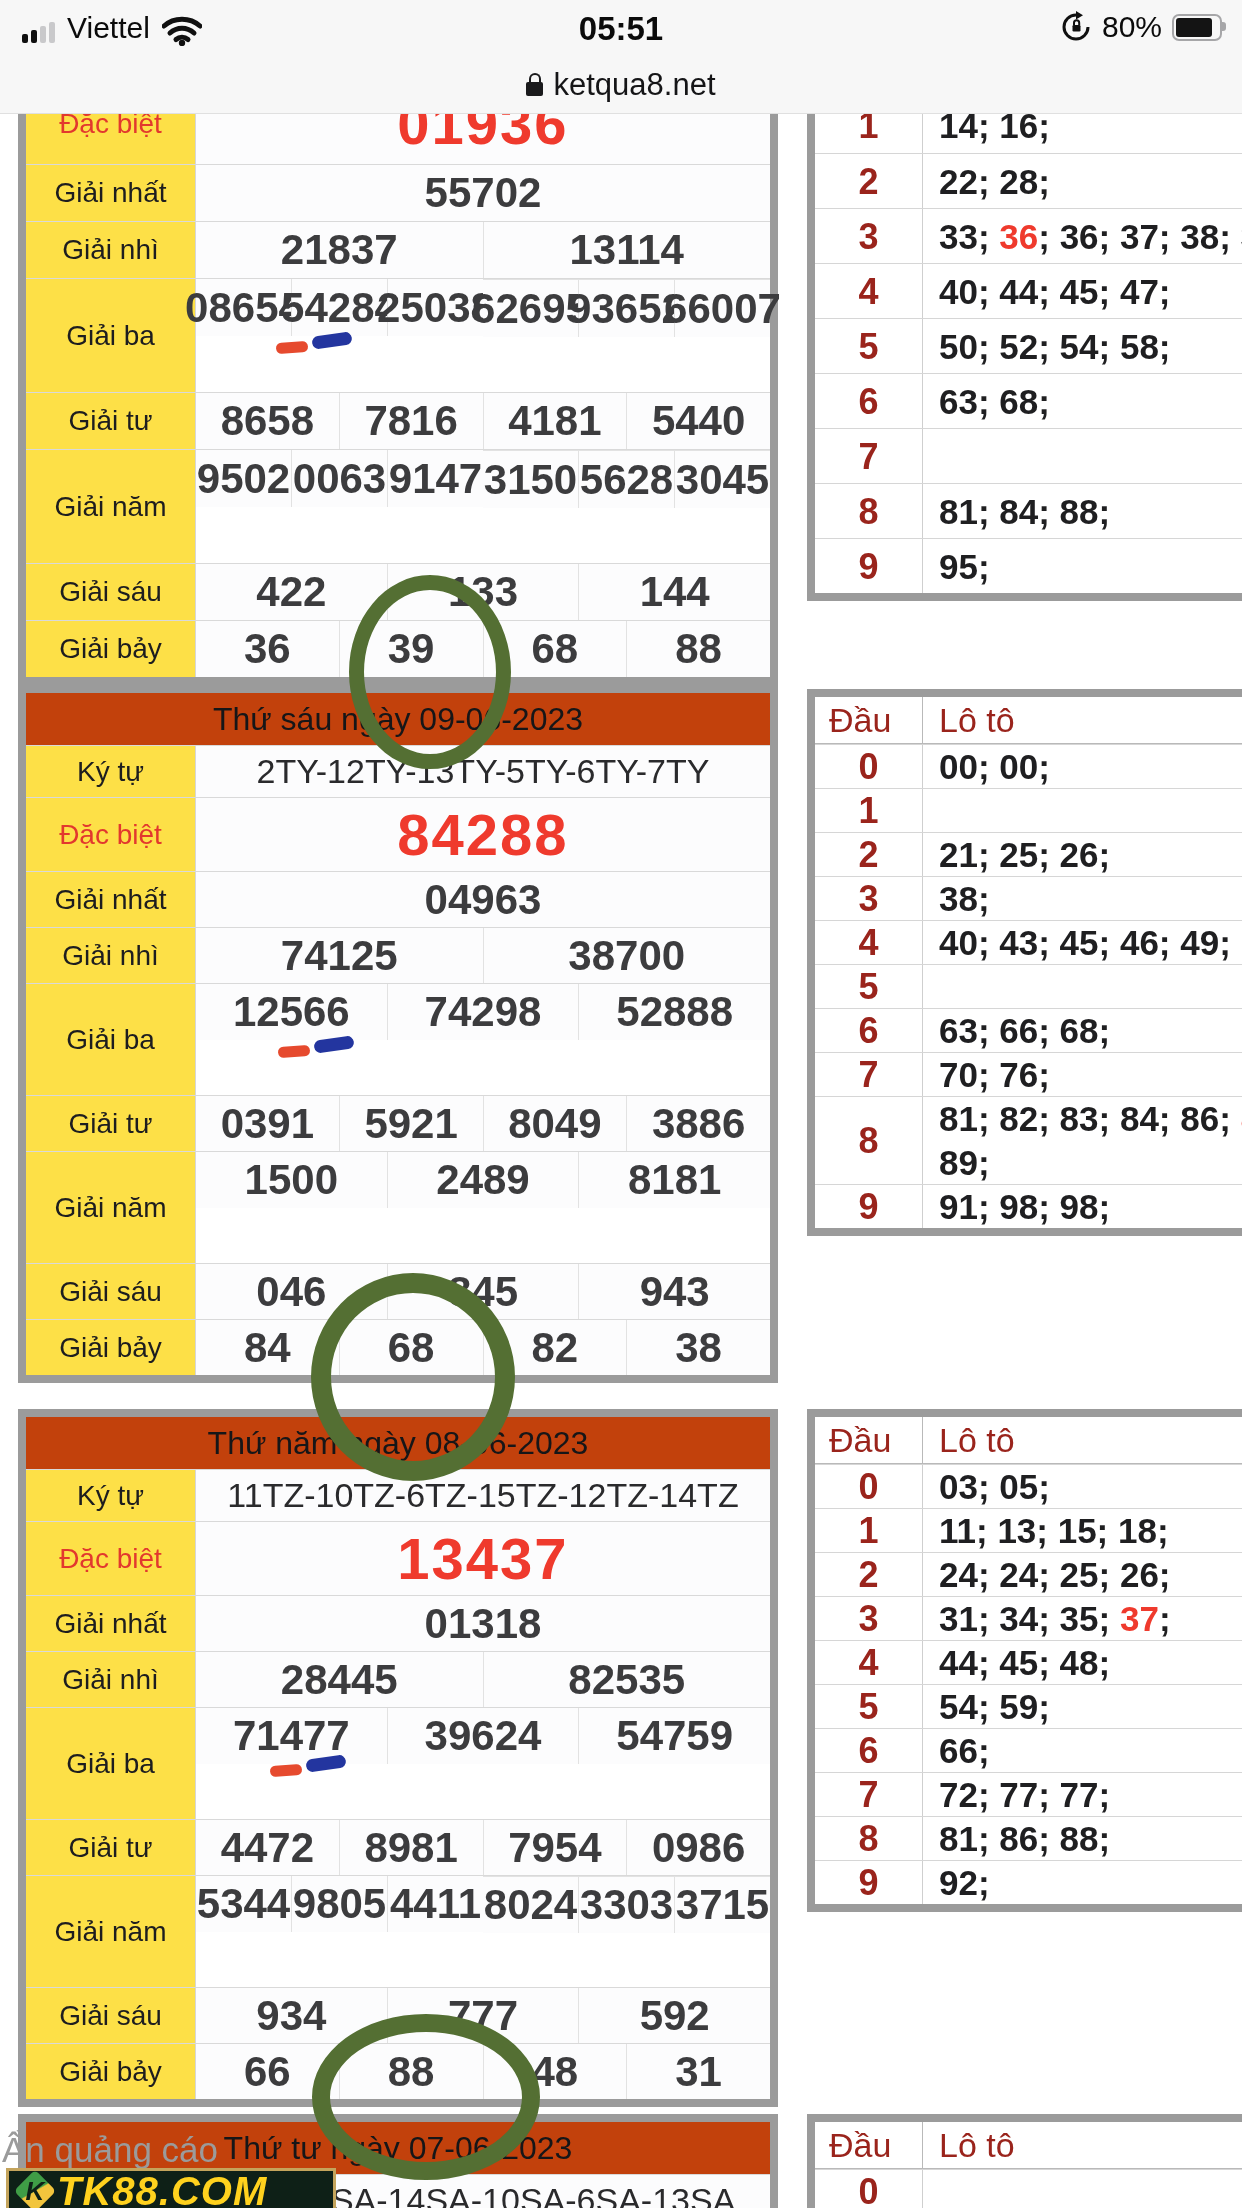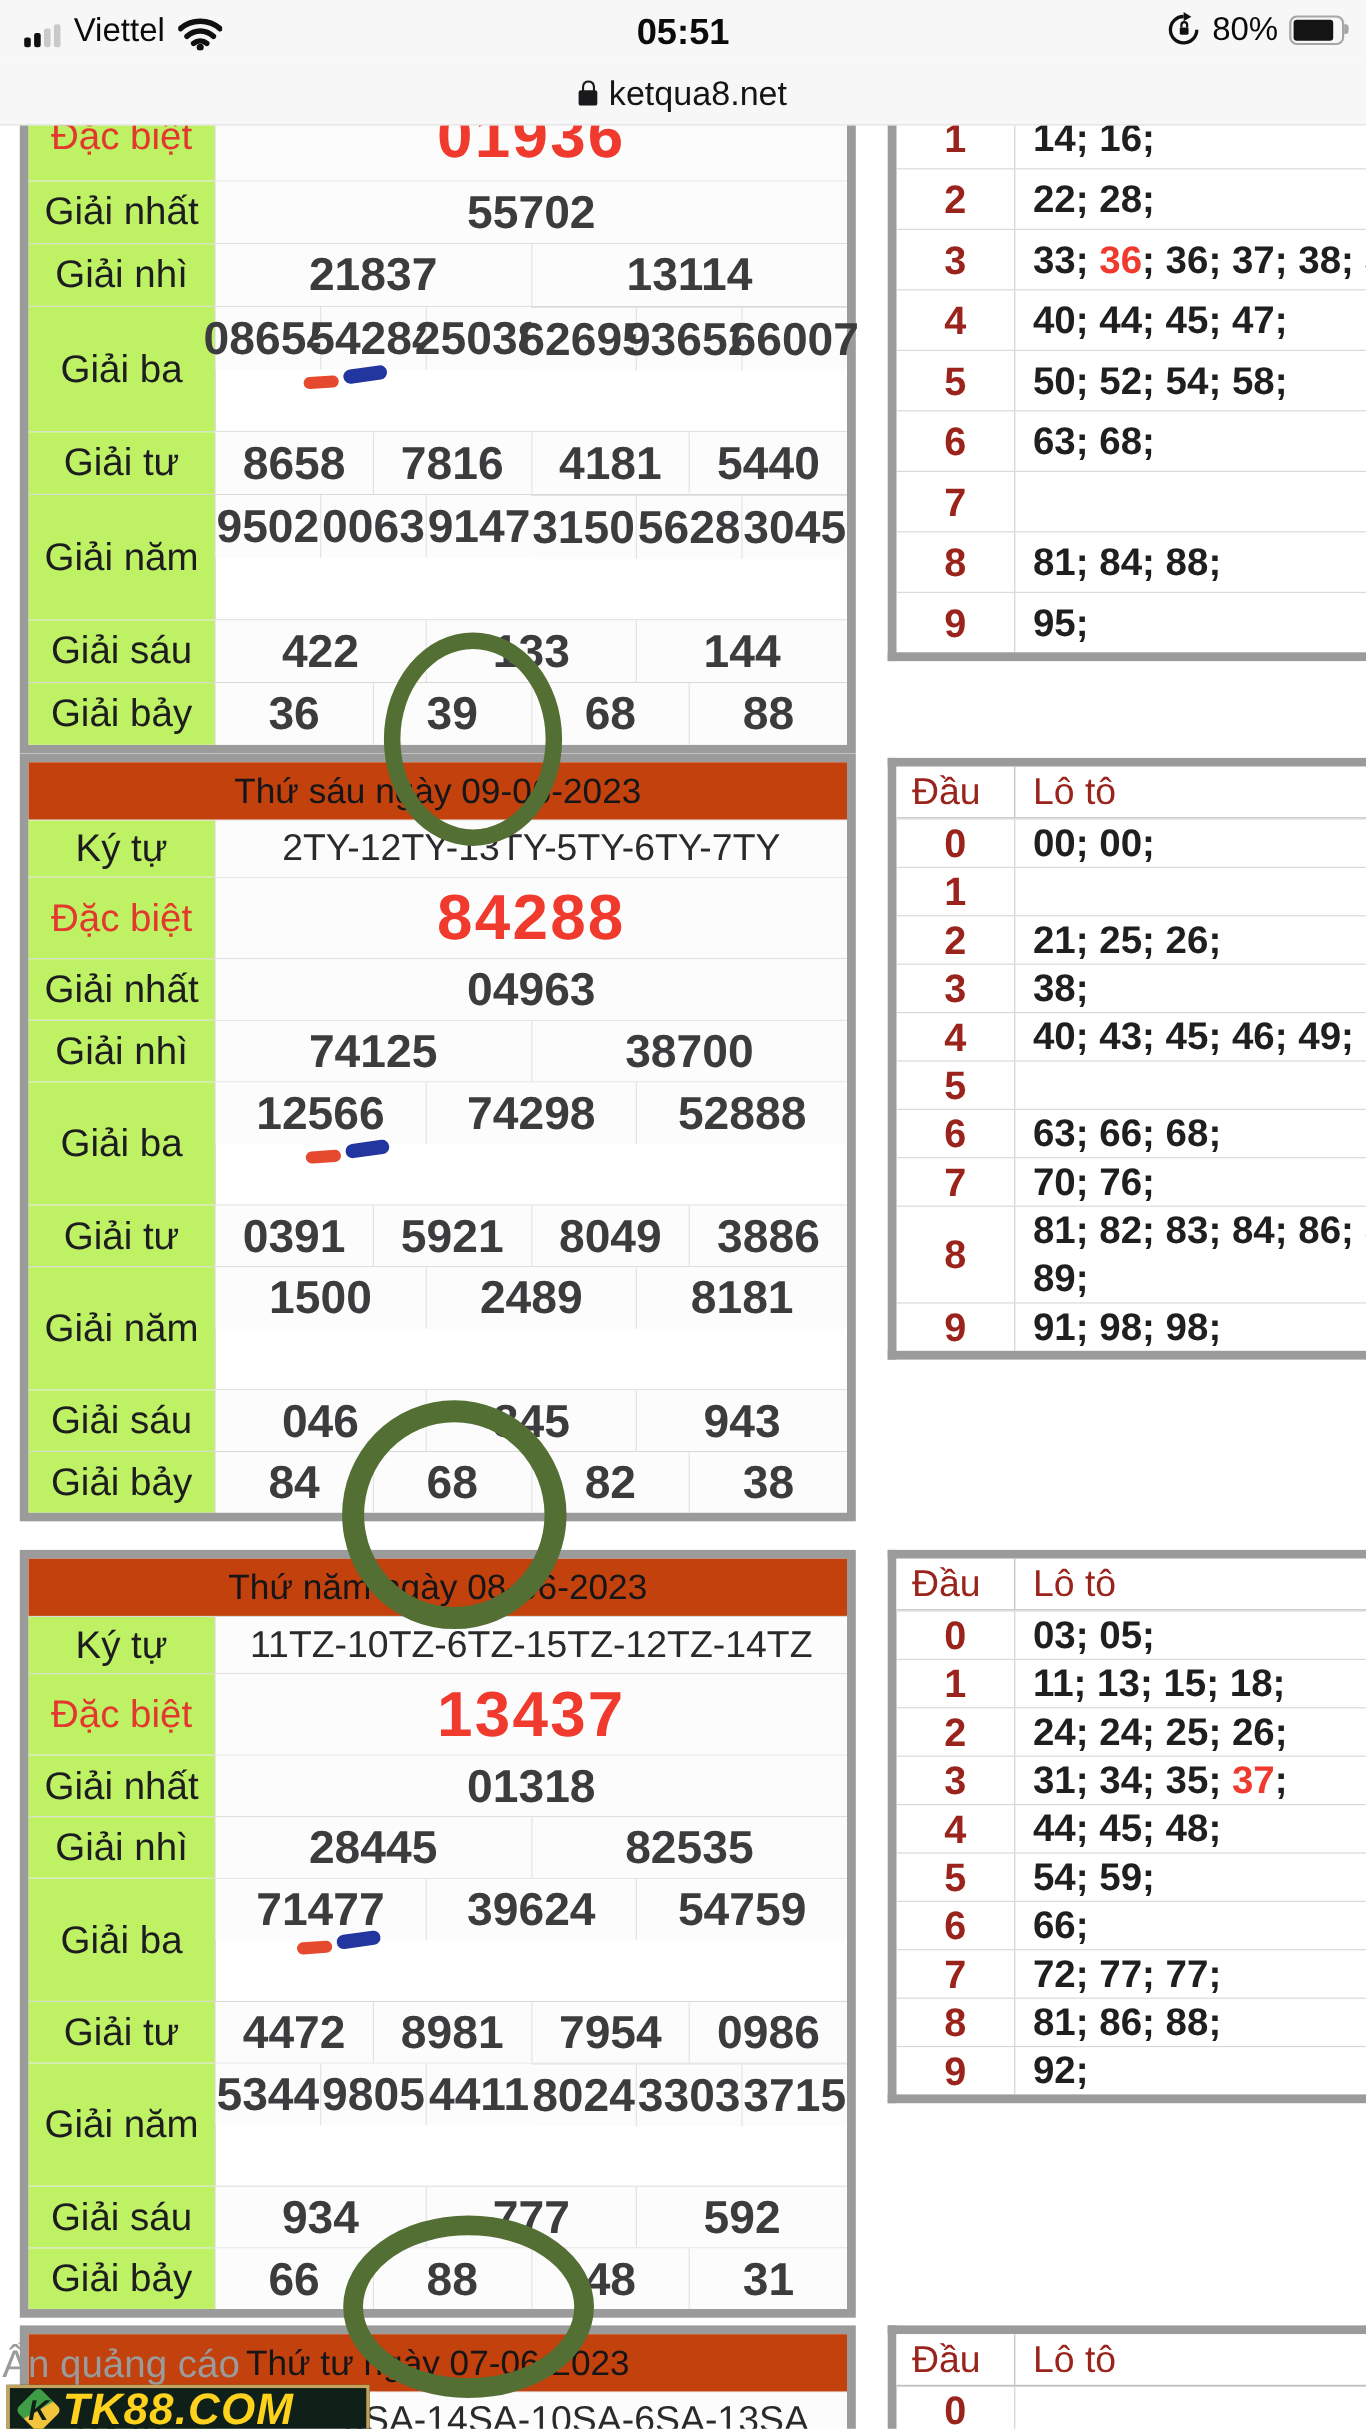--- a/index.html
+++ b/index.html
@@ -21,22 +21,22 @@
   .bat:after{content:"";position:absolute;right:-6px;top:6px;width:4px;height:9px;background:#a6a6a8;border-radius:0 3px 3px 0;}
   .urlbar{position:absolute;top:56px;left:0;width:1242px;height:57px;background:#f7f7f7;z-index:40;
           border-bottom:1px solid #e0e0e0;display:flex;align-items:center;justify-content:center;gap:10px;}
   .url-txt{font-size:31px;color:#151517;}
   .lockpad{width:17px;height:14px;background:#1a1a1c;border-radius:2px;position:relative;margin-top:9px;}
   .lockpad:before{content:"";position:absolute;left:2.5px;top:-9px;width:8px;height:9px;border:2.5px solid #1a1a1c;border-bottom:none;border-radius:6px 6px 0 0;}
   
   .ltable{position:absolute;left:18px;width:760px;border:8px solid #9b9b9b;background:#fff;box-sizing:border-box;z-index:2;}
   .trow{display:flex;border-top:1px solid #d9d9d9;box-sizing:border-box;}
   .trow:first-child{border-top:none;}
-  .lab{width:170px;flex:0 0 170px;background:#bef264;display:flex;align-items:center;justify-content:center;
-       font-size:35px;color:#1d1d1f;border-right:1px solid #d6d6d6;box-sizing:border-box;}
+  .lab{width:170px;flex:0 0 170px;background:#fde047;display:flex;align-items:center;justify-content:center;
+       font-size:28px;color:#1d1d1f;border-right:1px solid #d6d6d6;box-sizing:border-box;}
   .lab.red{color:#e2382e;}
   .vals{flex:1;display:flex;min-width:0;}
   .v{flex:1;display:flex;align-items:center;justify-content:center;font-weight:700;font-size:42px;
      color:#3c3c3e;background:#fcfcfd;box-sizing:border-box;min-width:0;}
   .vals .v + .v{border-left:1px solid #e2e2e2;}
   .vcol{flex:1;display:flex;flex-direction:row;min-width:0;}
   .vcol .vals + .vals{border-top:1px solid #e2e2e2;}
   .hdr{height:52px;display:flex;align-items:center;justify-content:center;font-size:32px;color:#161618;background:#c2410c;}
   .ktv{display:flex;align-items:center;justify-content:center;font-size:34px;color:#2a2a2c;background:#fcfcfd;flex:1;}
   .dbv{color:#ef3a2d !important;font-size:58px !important;letter-spacing:2px;}

